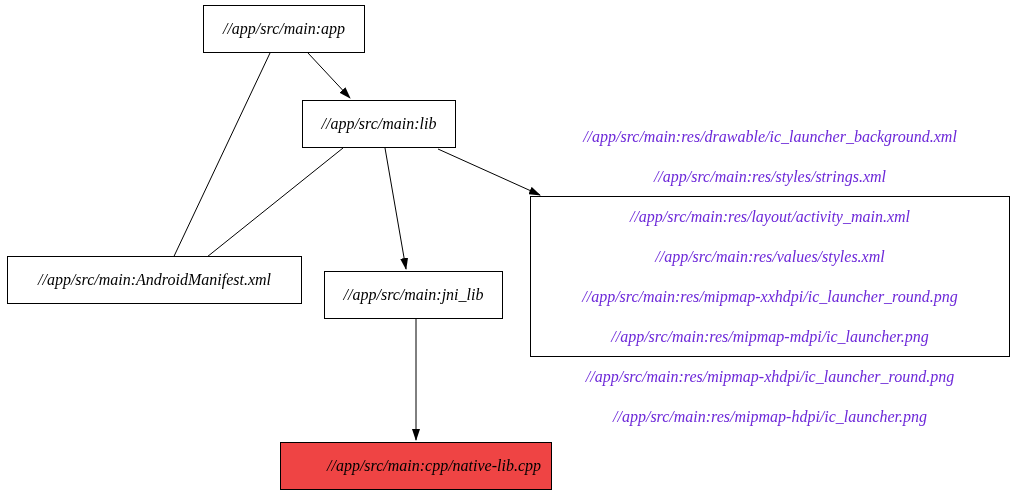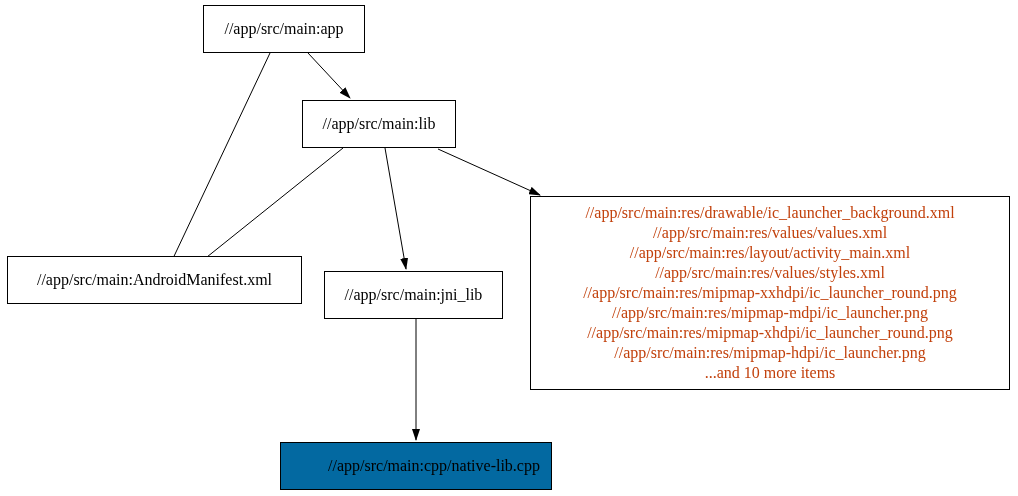--- a/index.html
+++ b/index.html
@@ -7,20 +7,21 @@
     padding: 0;
     background: #ffffff;
     font-family: "Liberation Serif", "DejaVu Serif", serif;
   }
   #canvas {
     position: relative;
     width: 1018px;
     height: 496px;
     background: #ffffff;
     overflow: hidden;
+    font-style: italic;
   }
   #edges {
     position: absolute;
     left: 0;
     top: 0;
     width: 1018px;
     height: 496px;
     pointer-events: none;
   }
   .node {
@@ -65,28 +66,27 @@
       </div>
       <div class="node" style="left: 302px; top: 100px; width: 154px; height: 48px; border-color: rgb(0, 0, 0); background: rgb(255, 255, 255); color: rgb(0, 0, 0);">
         <div class="node-line">//app/src/main:lib</div>
       </div>
       <div class="node" style="left: 7px; top: 256px; width: 295px; height: 48px; border-color: rgb(0, 0, 0); background: rgb(255, 255, 255); color: rgb(0, 0, 0);">
         <div class="node-line">//app/src/main:AndroidManifest.xml</div>
       </div>
       <div class="node" style="left: 324px; top: 271px; width: 179px; height: 48px; border-color: rgb(0, 0, 0); background: rgb(255, 255, 255); color: rgb(0, 0, 0);">
         <div class="node-line">//app/src/main:jni_lib</div>
       </div>
-      <div class="node" style="left: 530px; top: 196px; width: 480px; height: 194px; border-color: rgb(0, 0, 0); background: rgb(255, 255, 255); color: #c2410c;">
+      <div class="node" style="left: 530px; top: 196px; width: 480px; height: 161px; border-color: rgb(0, 0, 0); background: rgb(255, 255, 255); color: #6d28d9; gap: 20px;">
         <div class="node-line">//app/src/main:res/drawable/ic_launcher_background.xml</div>
-        <div class="node-line">//app/src/main:res/values/values.xml</div>
+        <div class="node-line">//app/src/main:res/styles/strings.xml</div>
         <div class="node-line">//app/src/main:res/layout/activity_main.xml</div>
         <div class="node-line">//app/src/main:res/values/styles.xml</div>
         <div class="node-line">//app/src/main:res/mipmap-xxhdpi/ic_launcher_round.png</div>
         <div class="node-line">//app/src/main:res/mipmap-mdpi/ic_launcher.png</div>
         <div class="node-line">//app/src/main:res/mipmap-xhdpi/ic_launcher_round.png</div>
         <div class="node-line">//app/src/main:res/mipmap-hdpi/ic_launcher.png</div>
-        <div class="node-line">...and 10 more items</div>
       </div>
-      <div class="node" style="left: 280px; top: 442px; width: 272px; height: 48px; border-color: rgb(0, 0, 0); background: #0369a1; color: rgb(0, 0, 0); padding-left: 36px;">
+      <div class="node" style="left: 280px; top: 442px; width: 272px; height: 48px; border-color: rgb(0, 0, 0); background: #ef4444; color: rgb(0, 0, 0); padding-left: 36px;">
         <div class="node-line">//app/src/main:cpp/native-lib.cpp</div>
       </div>
     </div>
 </div>
 
 </body></html>

